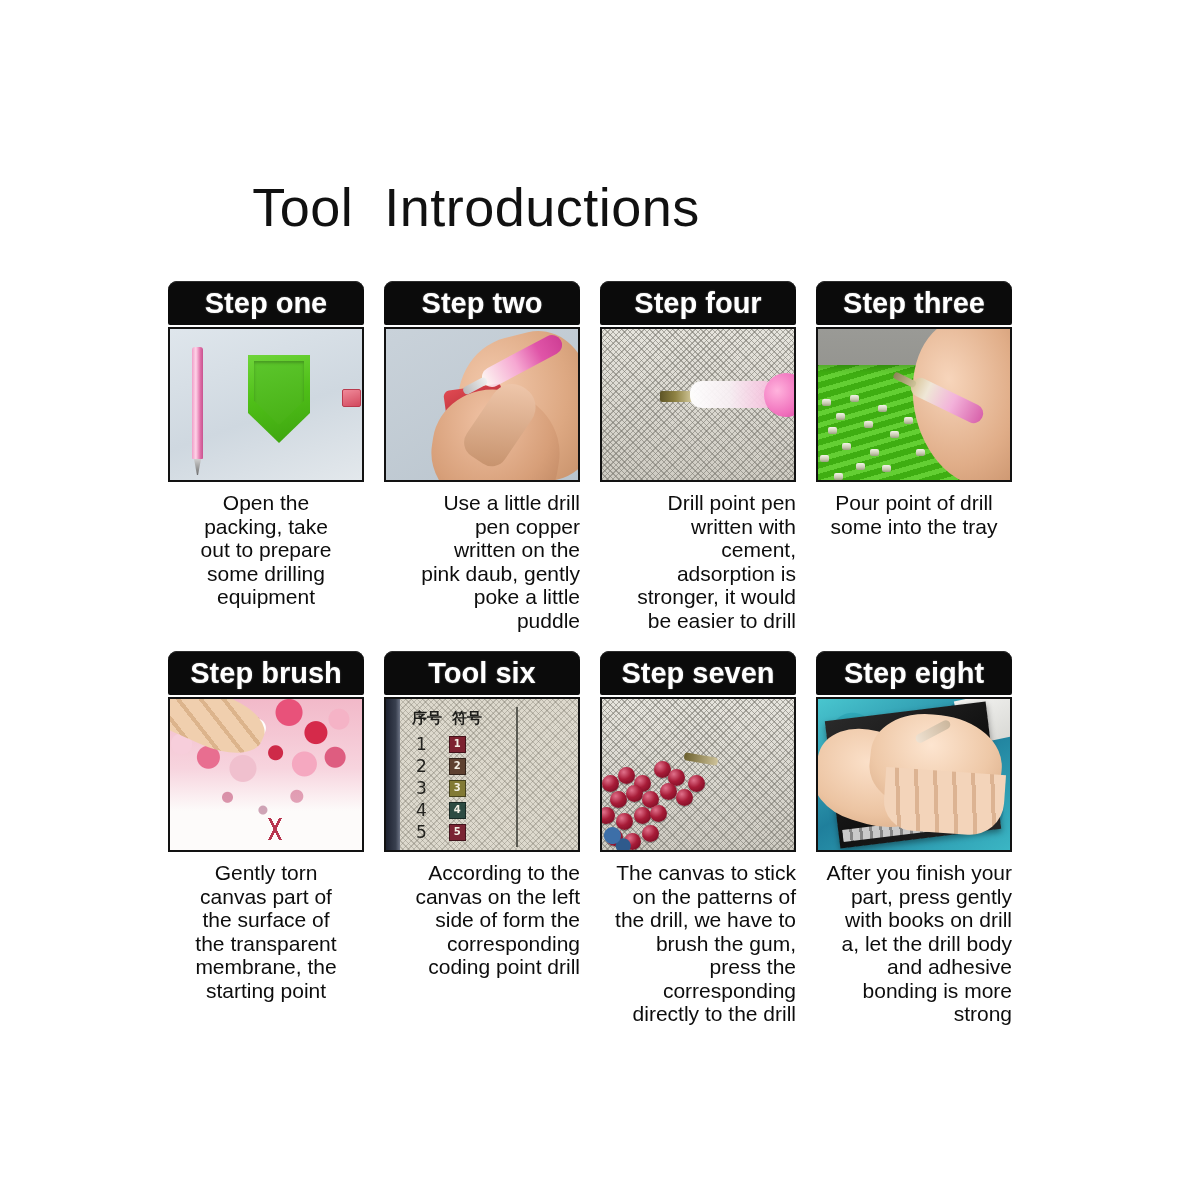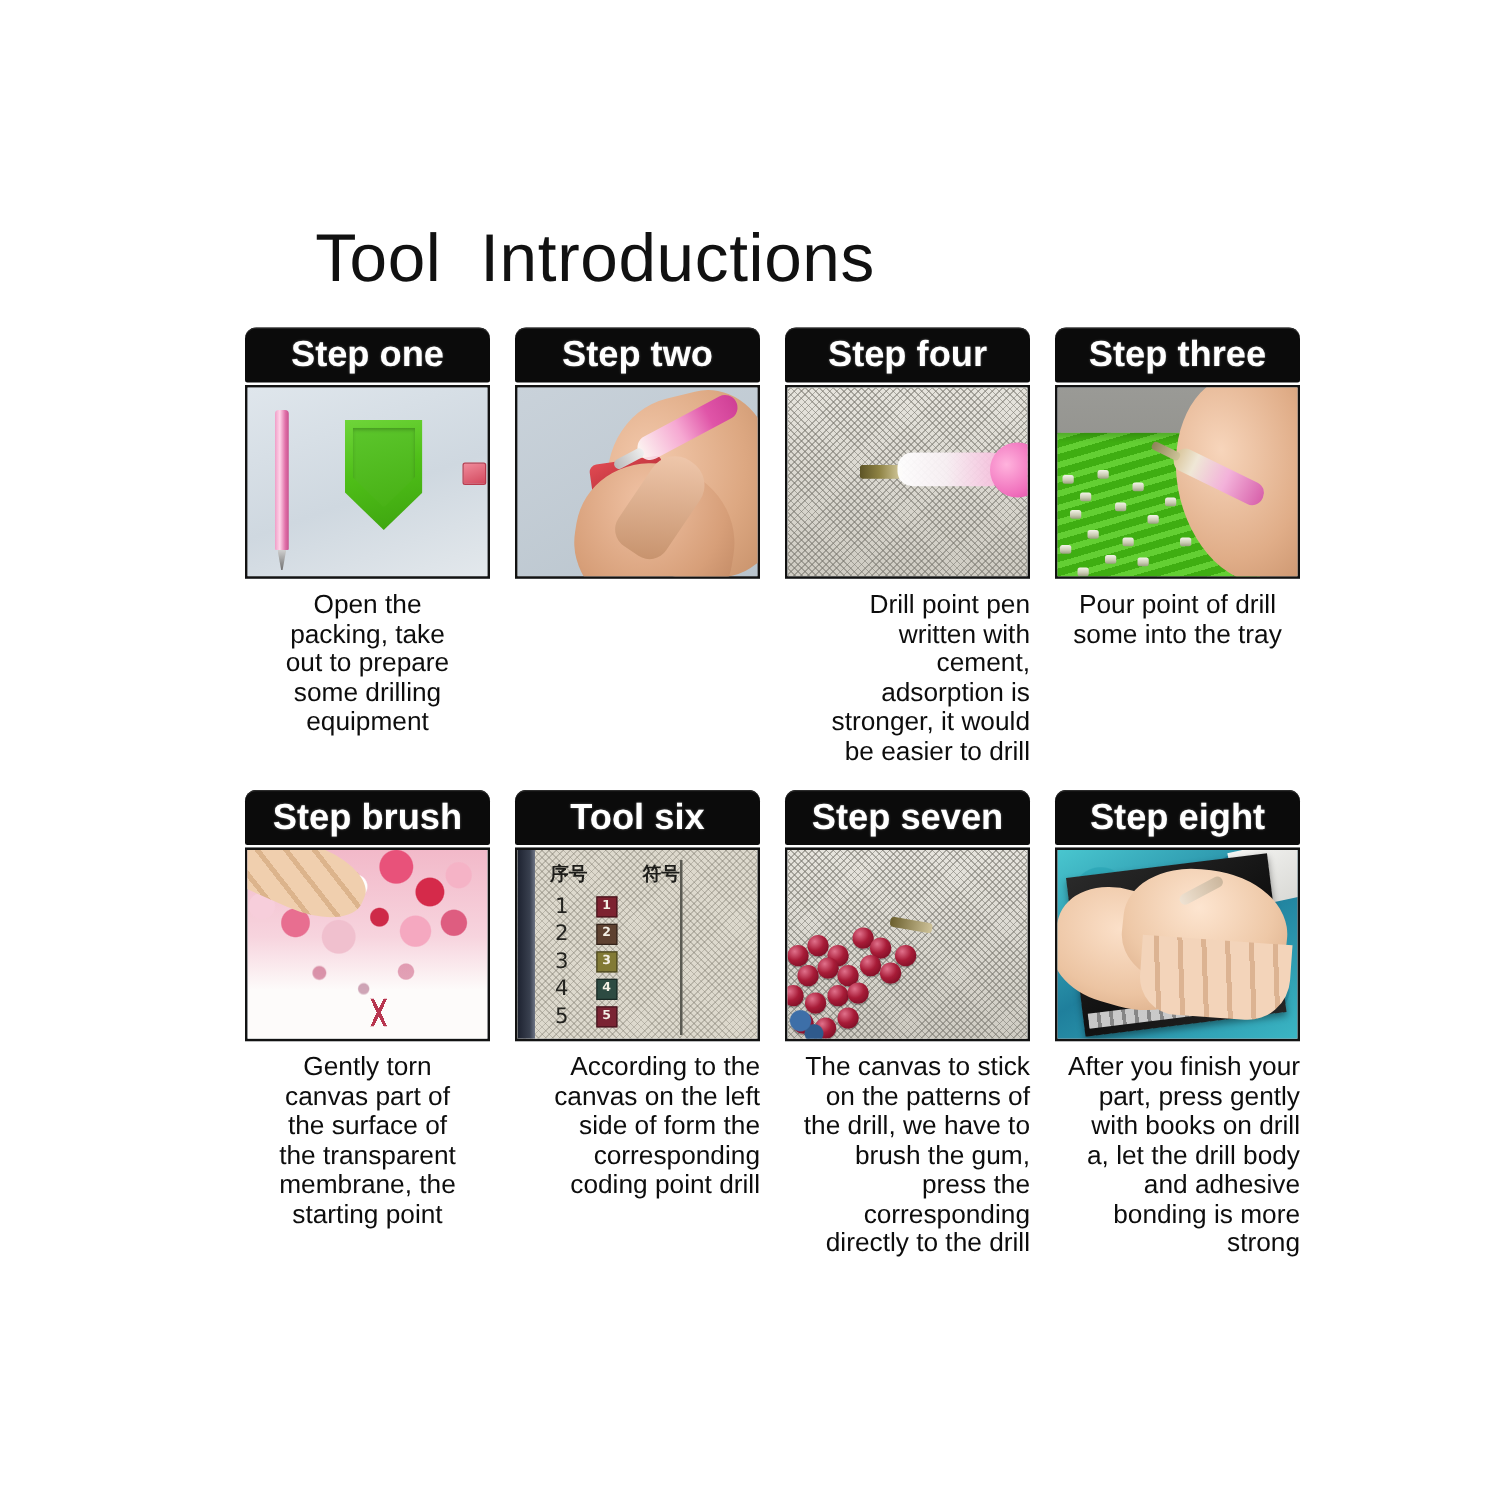--- a/index.html
+++ b/index.html
@@ -34,24 +34,25 @@
     font-weight: 400;
     letter-spacing: 0.5px;
     color: #111111;
     font-family: "Liberation Sans", sans-serif;
     white-space: pre;
   }
 
   
   .grid-row {
     position: absolute;
-    left: 196px;
+    left: 168px;
     width: 844px;
     display: flex;
     gap: 20px;
+    margin-top: 19px;
   }
   #row-1 { top: 262px; }
   #row-2 { top: 632px; }
 
   .step-card {
     width: 206px;
     display: flex;
     flex-direction: column;
   }
 
@@ -313,21 +314,20 @@
     position:absolute; left:22px; top:8px;
     width:108px; height:140px;
     border-right: 2px solid #5a5a52;
     font-family: "DejaVu Sans", sans-serif;
   }
   .s6-head {
     display:flex; gap:10px;
     padding: 2px 0 3px 4px;
     font-size: 15px; font-weight: bold; color:#1d1d1a;
     letter-spacing: 0px;
-    justify-content: space-between;
   }
   .s6-head span { display:inline-block; }
   .s6-rows { margin-top:2px; }
   .s6-row {
     display:flex; align-items:center; gap:22px;
     height: 22px; padding-left: 8px;
   }
   .s6-idx { font-size:17px; color:#22221e; line-height:1; font-family:"DejaVu Sans", sans-serif;}
   .s6-sym {
     width:15px; height:15px;
@@ -455,20 +455,26 @@
       <div class="step-photo">
         <div class="photo-inner">
           <div class="s2-bg"></div>
           <div class="s2-hand-a"></div>
           <div class="s2-clay"></div>
           <div class="s2-hand-b"></div>
           <div class="s2-finger"></div>
           <div class="s2-pen"></div>
         </div>
       </div>
+      <div class="step-caption cap-right">Use a little drill
+pen copper
+written on the
+pink daub, gently
+poke a little
+puddle</div>
     </div>
 
     <div class="step-card">
       <div class="step-header">
         <span class="step-header-label">Step four</span>
       </div>
       <div class="step-photo">
         <div class="photo-inner">
           <div class="mesh-canvas"></div>
           <div class="s4-tip"></div>

